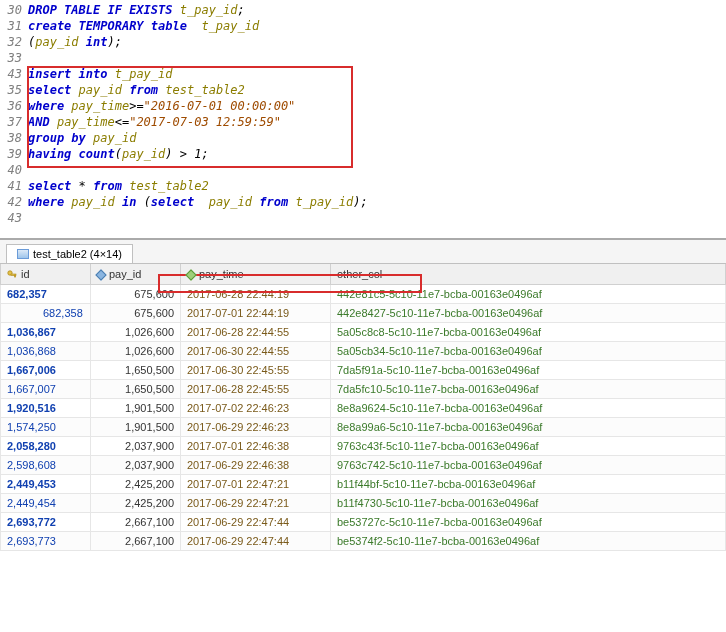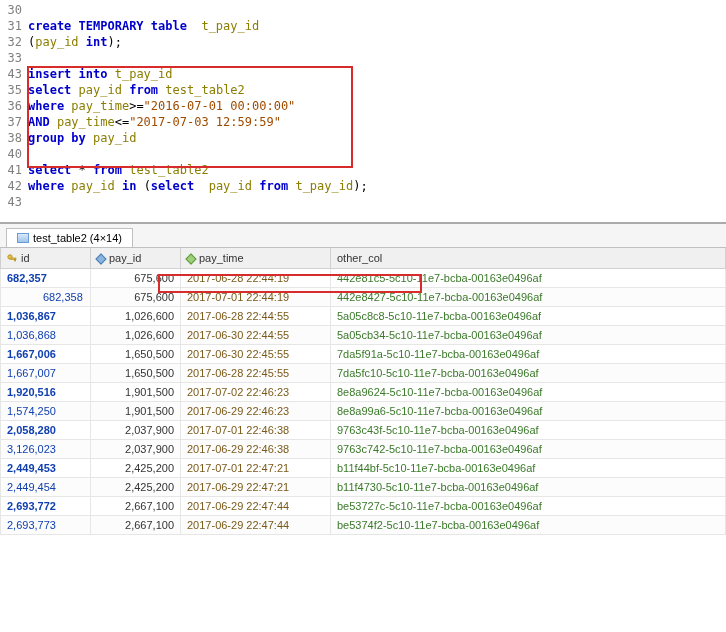--- a/index.html
+++ b/index.html
@@ -1,17 +1,17 @@
 <!DOCTYPE html>
 <html><head>
 <meta charset="utf-8">
 <style>
   * { box-sizing: border-box; margin: 0; padding: 0; }
   body { font-family: Consolas, Monaco, monospace; font-size: 12px; background: #fff; color: #000; width: 726px; }
-  .editor { padding: 2px 16px 8px 0; }
+  .editor { padding: 2px 16px 8px 0; font-style: italic; }
   .code-line { display: flex; align-items: baseline; line-height: 16px; height: 16px; }
   .gutter { width: 26px; text-align: right; color: #808080; padding-right: 4px; user-select: none; flex-shrink: 0; }
   .code { white-space: pre; position: relative; padding-left: 2px; }
   .kw { color: #0000cc; font-weight: bold; }
   .ident { color: #8b7d00; }
   .str { color: #9e4b00; }
   .num { color: #000; }
   .fn { color: #0000cc; font-weight: bold; }
   .box1 { position: absolute; border: 2px solid #d82c2c; left: 27px; top: 66px; width: 326px; height: 102px; pointer-events: none; }
   .box2 { position: absolute; border: 2px solid #d82c2c; left: 158px; top: 274px; width: 264px; height: 19px; pointer-events: none; }
@@ -33,20 +33,21 @@
   .diamond { display:inline-block; width:8px; height:8px; margin-right:4px; vertical-align: middle; transform: rotate(45deg); background:#9fcf7a; border:1px solid #5a9a3a;}
   .diamond.blue { background:#8ab5e0; border-color:#4a7db0; }
 </style>
 </head>
 <body>
 
 <div class="editor-wrap">
   <div class="editor" id="code-editor">
       <div class="code-line">
         <div class="gutter">30</div>
+        <div class="code"><span class="kw">DROP TABLE IF EXISTS</span> <span class="ident">t_pay_id</span>;</div>
       </div>
       <div class="code-line">
         <div class="gutter">31</div>
         <div class="code"><span class="kw">create TEMPORARY table</span>  <span class="ident">t_pay_id</span></div>
       </div>
       <div class="code-line">
         <div class="gutter">32</div>
         <div class="code">(<span class="ident">pay_id</span> <span class="kw">int</span>);</div>
       </div>
       <div class="code-line">
@@ -65,20 +66,24 @@
         <div class="gutter">36</div>
         <div class="code"><span class="kw">where</span> <span class="ident">pay_time</span>&gt;=<span class="str">"2016-07-01 00:00:00"</span></div>
       </div>
       <div class="code-line">
         <div class="gutter">37</div>
         <div class="code"><span class="kw">AND</span> <span class="ident">pay_time</span>&lt;=<span class="str">"2017-07-03 12:59:59"</span></div>
       </div>
       <div class="code-line">
         <div class="gutter">38</div>
         <div class="code"><span class="kw">group by</span> <span class="ident">pay_id</span></div>
+      </div>
+      <div class="code-line">
+        <div class="gutter">39</div>
+        <div class="code"><span class="kw">having</span> <span class="fn">count</span>(<span class="ident">pay_id</span>) &gt; <span class="num">1</span>;</div>
       </div>
       <div class="code-line">
         <div class="gutter">40</div>
         <div class="code"></div>
       </div>
       <div class="code-line">
         <div class="gutter">41</div>
         <div class="code"><span class="kw">select</span> * <span class="kw">from</span> <span class="ident">test_table2</span></div>
       </div>
       <div class="code-line">
@@ -163,21 +168,21 @@
           <td class="col-time">2017-06-29 22:46:23</td>
           <td class="col-other">8e8a99a6-5c10-11e7-bcba-00163e0496af</td>
         </tr>
         <tr>
           <td class="col-id">2,058,280</td>
           <td class="col-pay">2,037,900</td>
           <td class="col-time">2017-07-01 22:46:38</td>
           <td class="col-other">9763c43f-5c10-11e7-bcba-00163e0496af</td>
         </tr>
         <tr>
-          <td class="col-id" style="font-weight: normal;">3,126,023</td>
+          <td class="col-id" style="font-weight: normal;">2,598,608</td>
           <td class="col-pay">2,037,900</td>
           <td class="col-time">2017-06-29 22:46:38</td>
           <td class="col-other">9763c742-5c10-11e7-bcba-00163e0496af</td>
         </tr>
         <tr>
           <td class="col-id">2,449,453</td>
           <td class="col-pay">2,425,200</td>
           <td class="col-time">2017-07-01 22:47:21</td>
           <td class="col-other">b11f44bf-5c10-11e7-bcba-00163e0496af</td>
         </tr>

